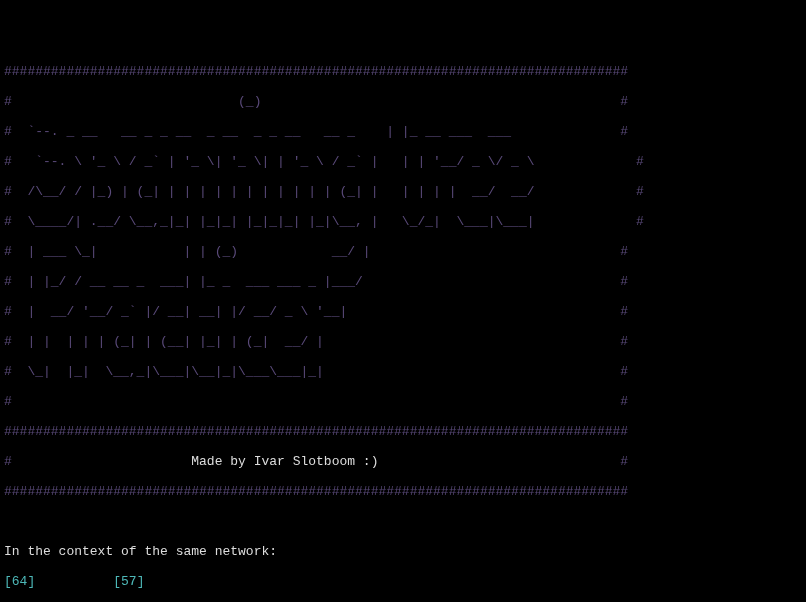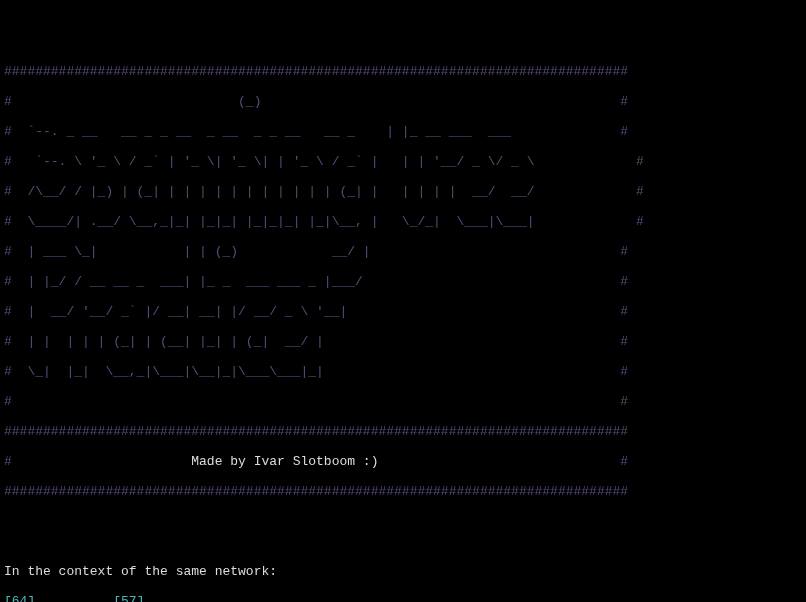--- a/index.html
+++ b/index.html
@@ -14,21 +14,21 @@
       font-size: 13px;
       line-height: 15px;
       white-space: pre;
       padding: 4px;
       overflow: hidden;
       width: 806px;
       height: 602px;
     }
     .purple { color: #5a4a7a; }
     .blue-green { color: #4db8b8; text-align: right; }
-    .white { color: #dddddd; margin-top: 20px; }
+    .white { color: #dddddd; }
     .line {
       white-space: pre;
       min-height: 15px;
     }
   </style>
 </head>
 <body>
 
 
 

